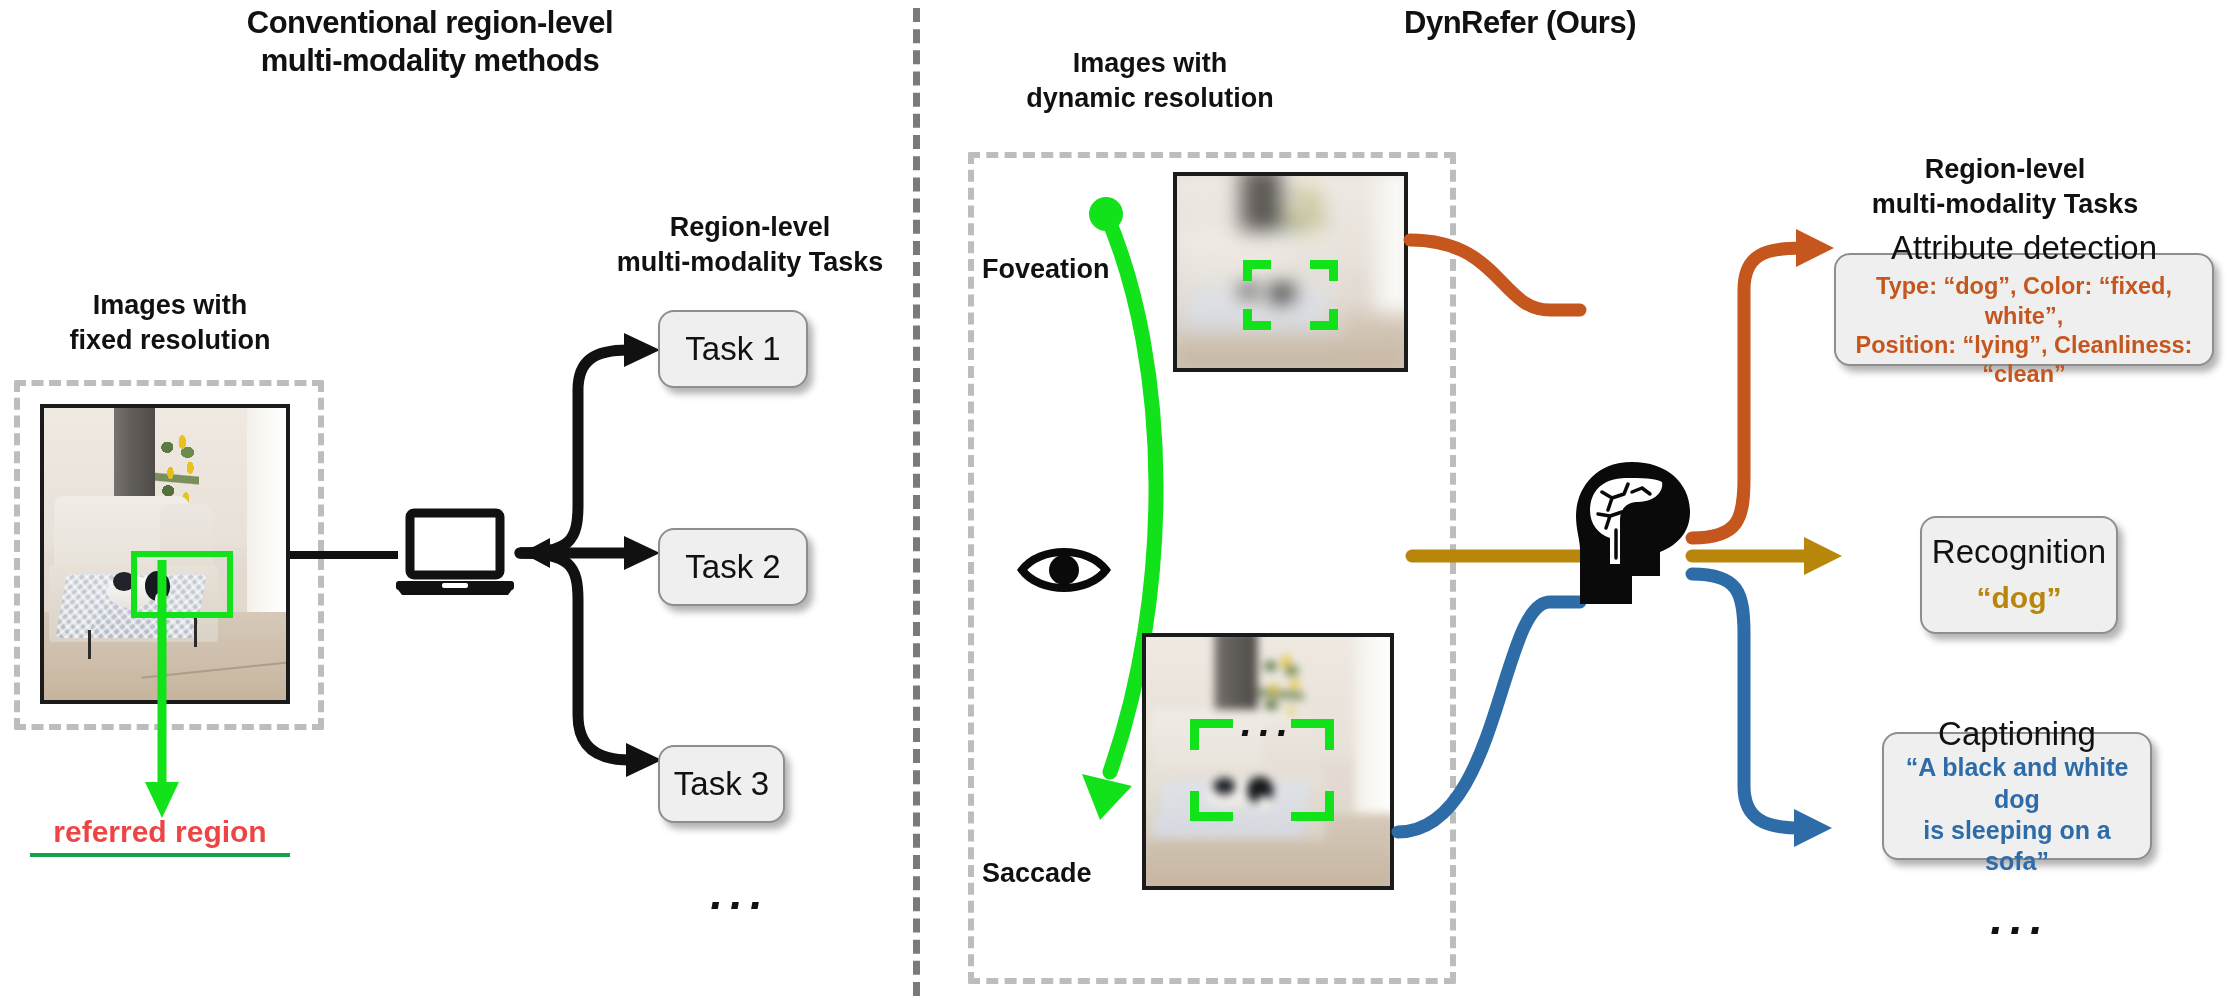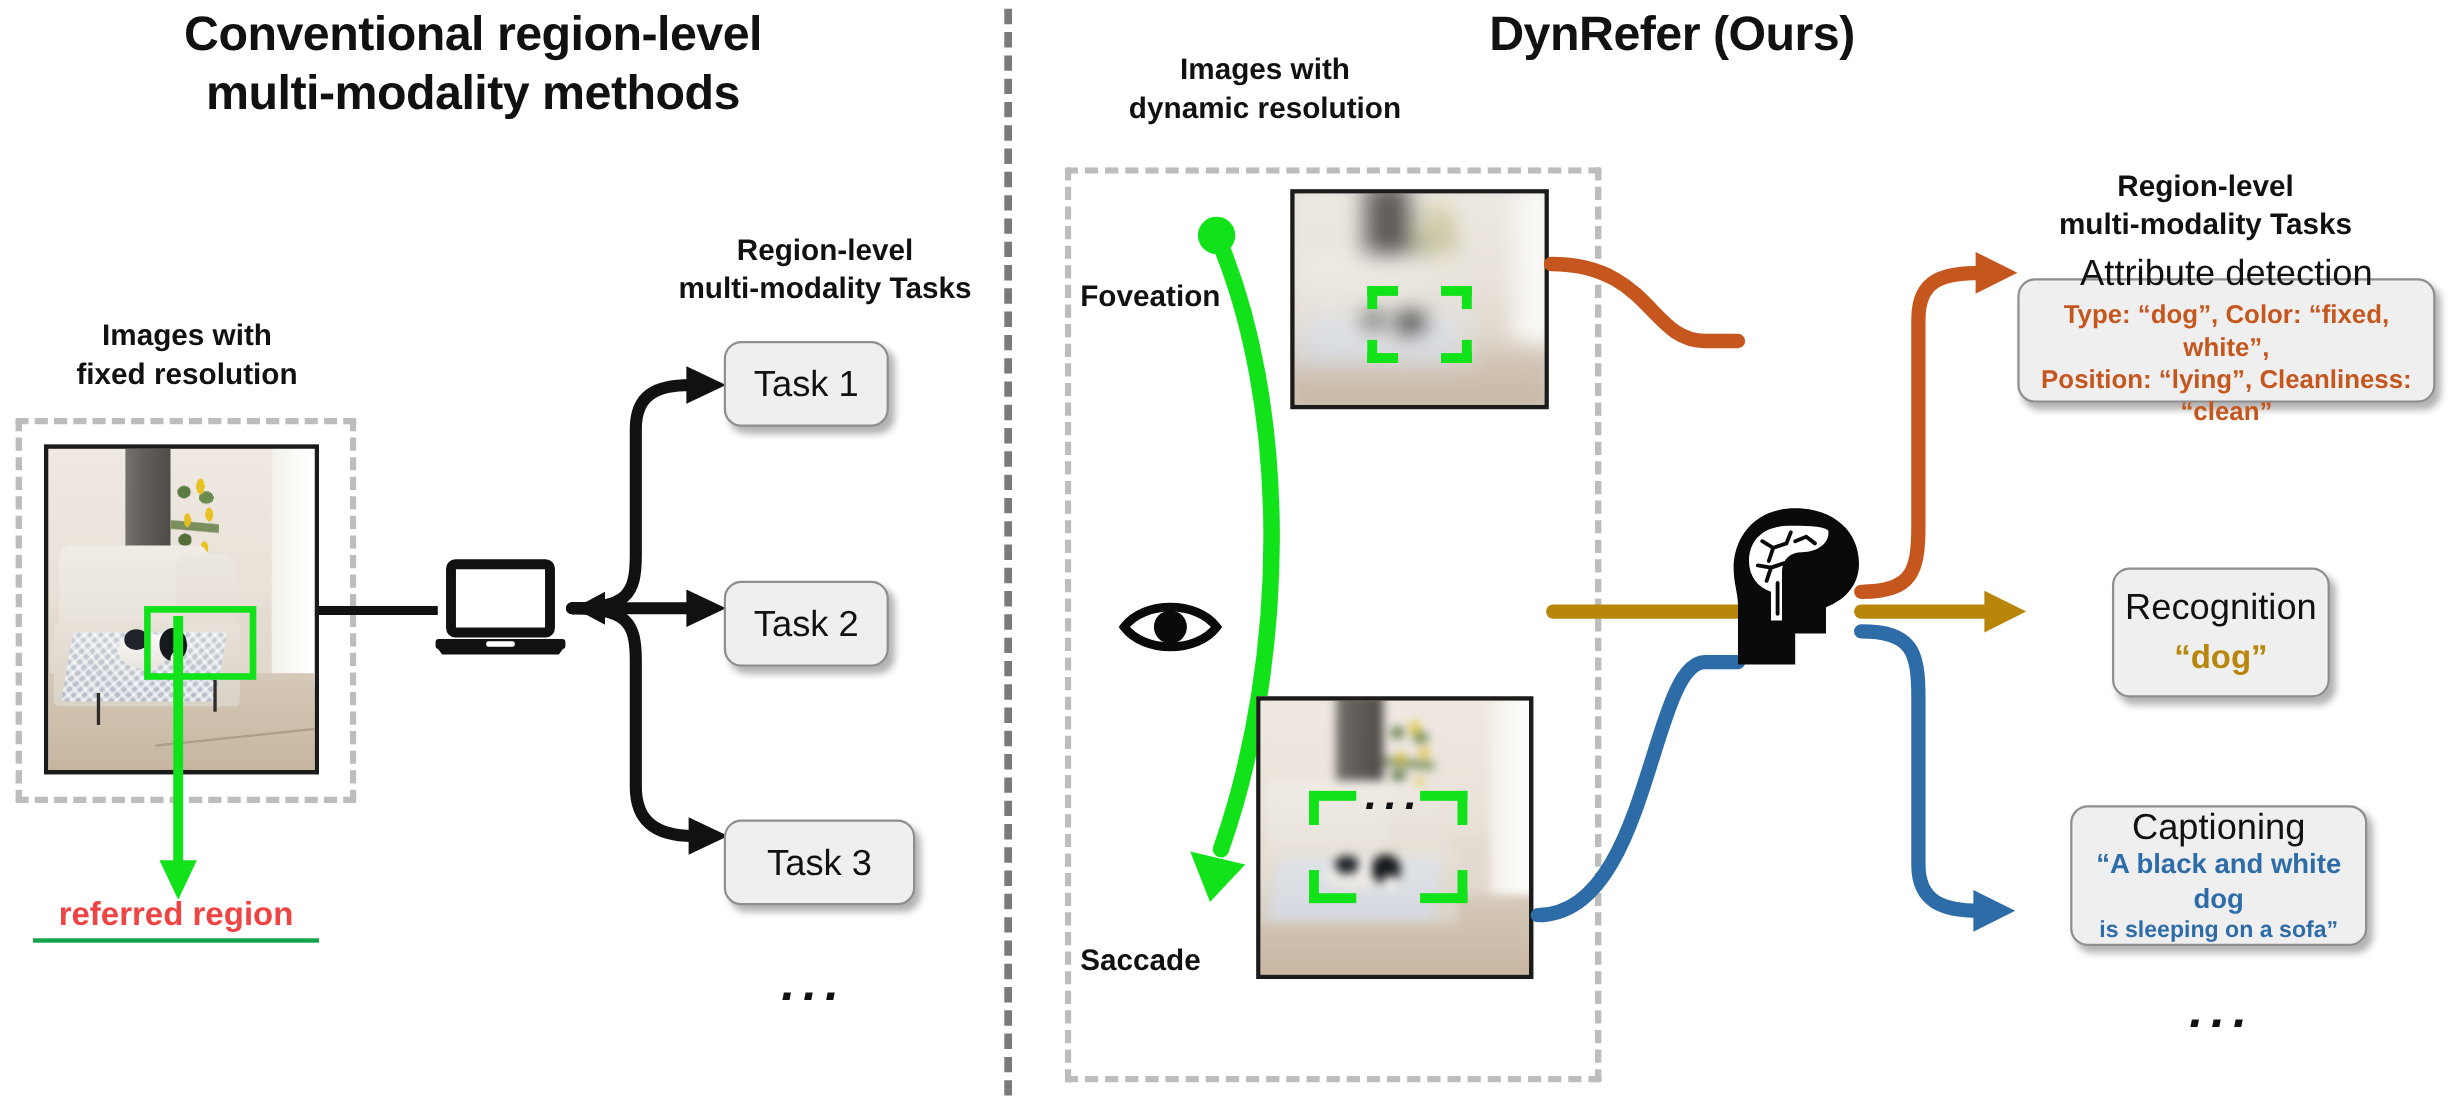--- a/index.html
+++ b/index.html
@@ -6,21 +6,21 @@
   html,body { background:#ffffff; }
   body {
     width:2228px; height:1004px;
     font-family:"Liberation Sans", sans-serif;
     color:#111; position:relative; overflow:hidden;
   }
   .stage { position:absolute; inset:0; }
   .abs { position:absolute; }
 
   
-  .h1 { font-size:44px; font-weight:700; letter-spacing:-0.5px; line-height:1.22; text-align:center; }
+  .h1 { font-size:31px; font-weight:700; letter-spacing:-0.5px; line-height:1.22; text-align:center; }
   .cap { font-size:27px; font-weight:700; line-height:1.3; text-align:center; }
   .lbl { font-size:27px; font-weight:700; }
   .ellipsis { font-size:46px; font-weight:900; letter-spacing:7px; font-style:italic; line-height:0.6; }
 
   
   .divider {
     left:913px; top:8px; width:0; height:988px;
     border-left:7px dashed #7a7a7a;
   }
 
@@ -226,21 +226,21 @@
       <polygon points="162,460 126,443 126,477" fill="#111"></polygon>
       <polygon points="22,253 50,238 50,268" fill="#111"></polygon>
     </svg>
 
     <div class="abs rbox" style="left:658px;top:310px;width:150px;height:78px;">
       <span class="title">Task 1</span>
     </div>
     <div class="abs rbox" style="left:658px;top:528px;width:150px;height:78px;">
       <span class="title">Task 2</span>
     </div>
-    <div class="abs rbox" style="left:658px;top:745px;width:174px;height:78px;">
+    <div class="abs rbox" style="left:658px;top:745px;width:127px;height:78px;">
       <span class="title">Task 3</span>
     </div>
 
     <div class="abs ellipsis" style="left:680px;top:880px;width:120px;text-align:center;">...</div>
   </div>
 
   <div class="abs divider"></div>
 
   <div class="abs" style="left:920px;top:0;width:1308px;height:1004px;">
 
@@ -366,19 +366,19 @@
     </div>
 
     <div class="abs rbox" style="left:1000px;top:516px;width:198px;height:118px;">
       <span class="title">Recognition</span>
       <span class="sub" style="color:#B8860B;font-size:30px;margin-top:8px;">“dog”</span>
     </div>
 
     <div class="abs rbox" style="left:962px;top:732px;width:270px;height:128px;padding:6px 10px;">
       <span class="title">Captioning</span>
       <span class="sub" style="color:#2E6CA8;font-size:25px;">“A black and white dog</span>
-      <span class="sub" style="color:#2E6CA8;font-size:21px;">is sleeping on a sofa”</span>
+      <span class="sub" style="color:#2E6CA8;font-size:25px;">is sleeping on a sofa”</span>
     </div>
 
     <div class="abs ellipsis" style="left:1030px;top:905px;width:140px;text-align:center;">...</div>
   </div>
 
 </div>
 
 </body></html>

